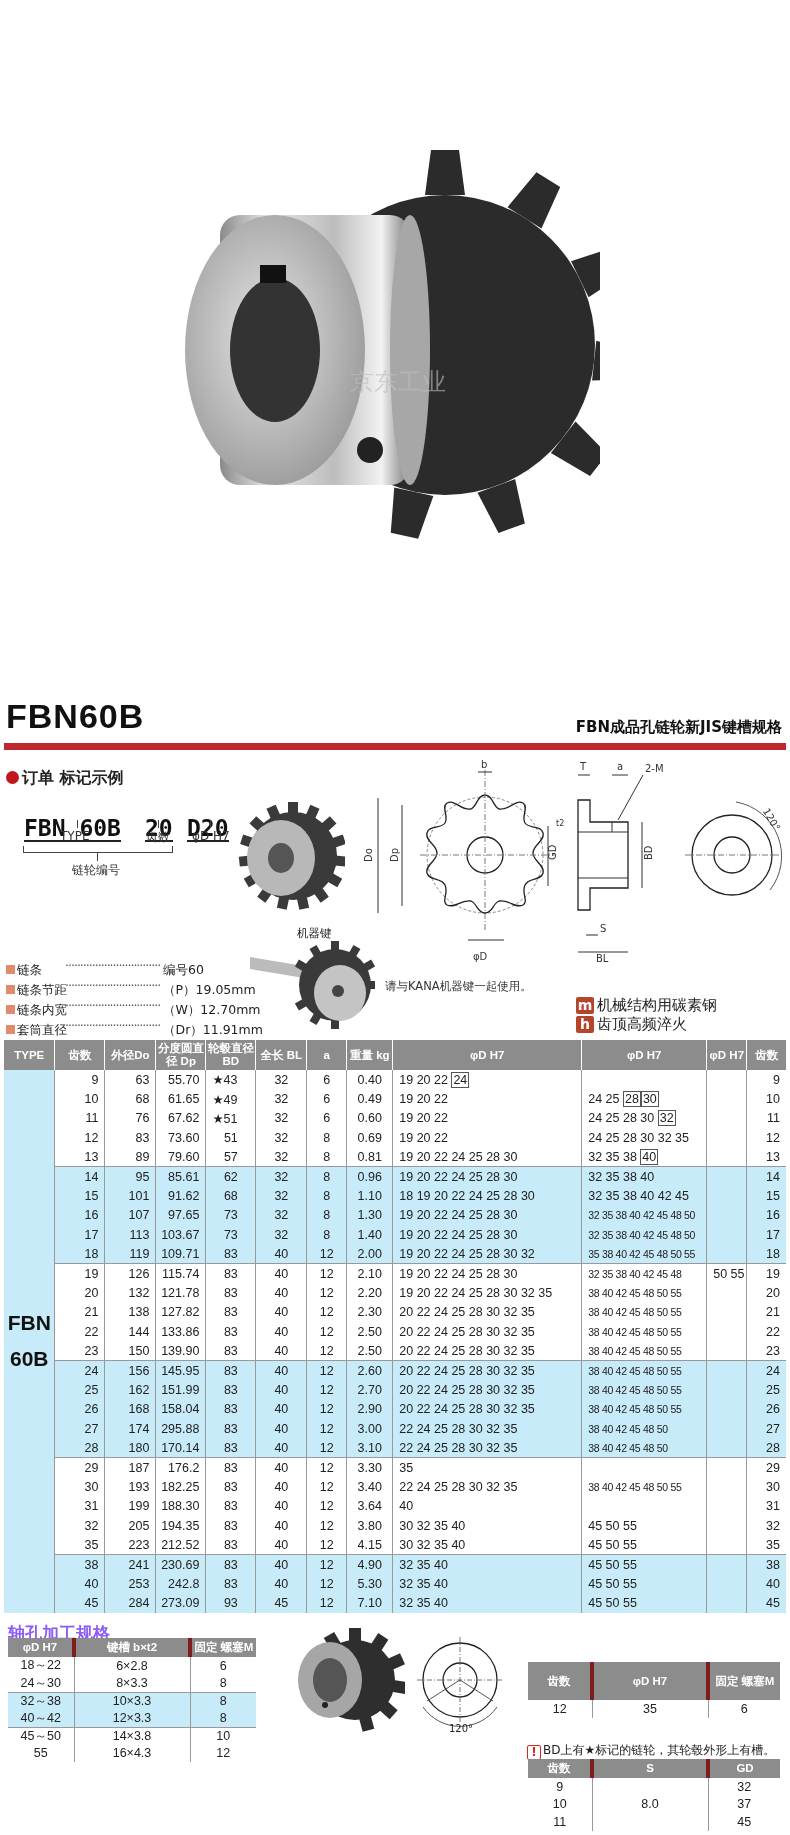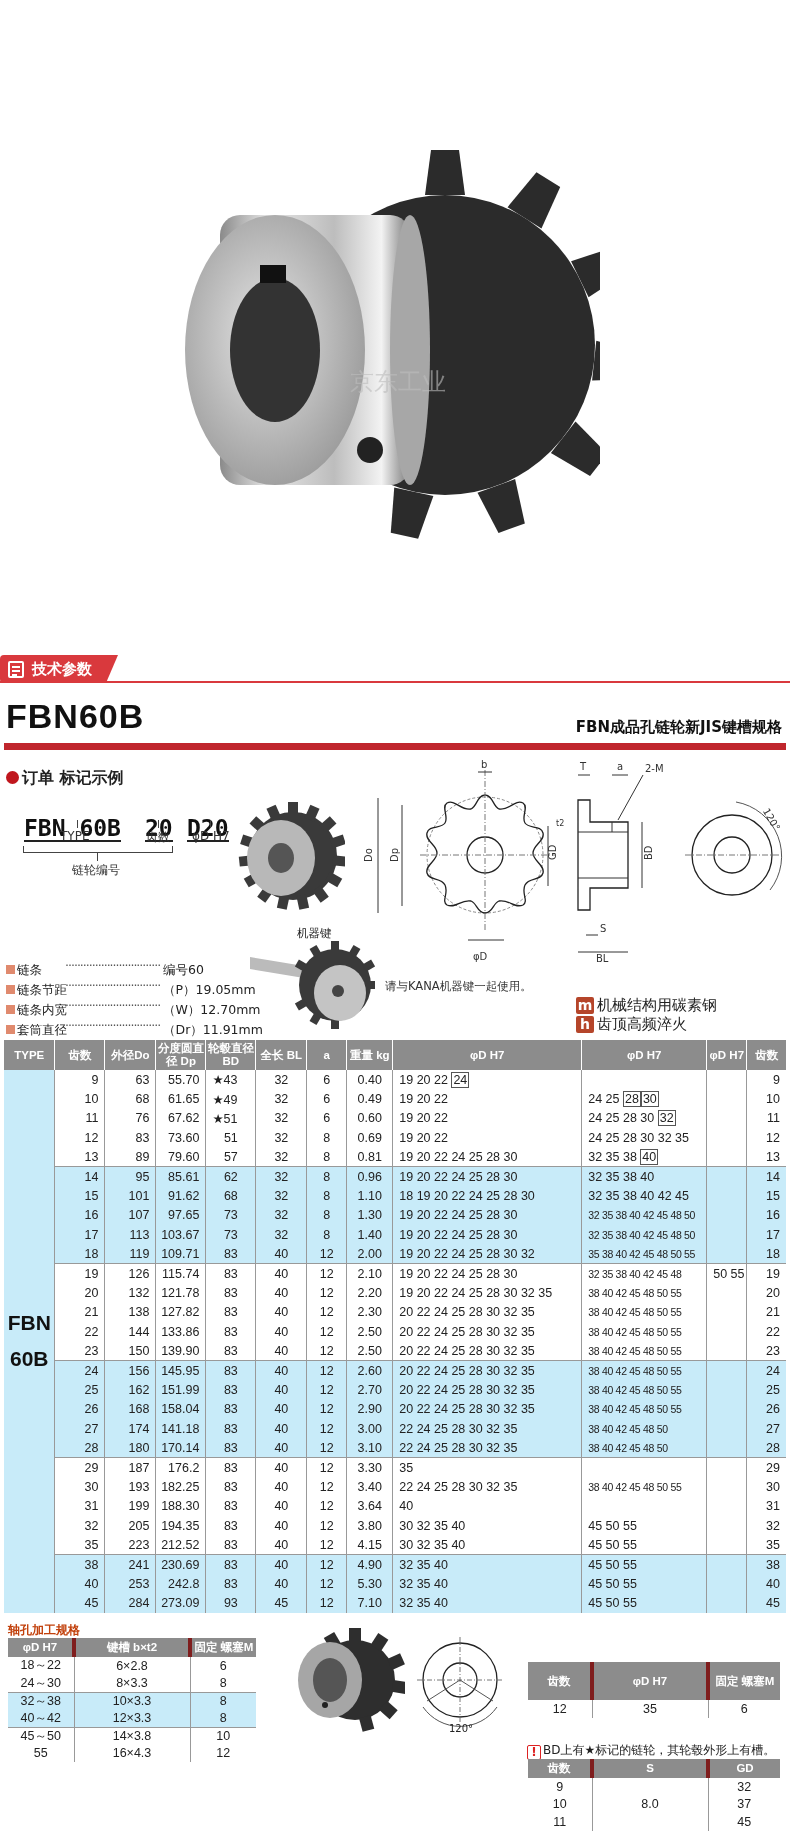--- a/index.html
+++ b/index.html
@@ -52,21 +52,21 @@
   table.main td { height: 19.4px; border-left: 1px solid #999; text-align: center; padding: 0 2px; white-space: nowrap; }
   table.main td.type { background: #c8ebf9; border-left: none; font-weight: bold; font-size: 21px; font-family: "Liberation Sans", sans-serif; color: #111; line-height: 36px; }
   table.main tr.blue td { background: #c8ebf9; }
   table.main tr.gtop td { border-top: 1.5px solid #999; }
   table.main td.l { text-align: left; padding-left: 6px; }
   table.main td.r { text-align: right; padding-right: 6px; }
   table.main td.small { font-size: 10.5px; letter-spacing: -0.3px; }
   .box { border: 1px solid #555; padding: 0 1px; }
 
   
-  .shaft-title { position: absolute; left: 8px; top: 1622px; font-size: 12px; font-weight: bold; color: #c2410c; }
+  .shaft-title { position: absolute; left: 8px; top: 1622px; font-size: 17px; font-weight: bold; color: #8b5cf6; }
   table.small { position: absolute; border-collapse: collapse; font-size: 12.5px; font-family: "Liberation Sans", sans-serif; }
   table.small th { background: #8c8c8c; color: #fff; font-weight: bold; font-size: 11.5px; line-height: 15px; border-left: 4px solid #7f1d1d; padding: 2px 0; }
   table.small th:first-child { border-left: none; }
   table.small td { text-align: center; height: 17.5px; border-left: 1px solid #999; }
   table.small td:first-child { border-left: none; }
   table.small tr.blue td { background: #c8ebf9; }
   table.small tr.gtop td { border-top: 1.5px solid #999; }
 
   .warn { position: absolute; font-size: 12px; line-height: 16px; color: #222; }
   .warn .ex { display: inline-block; width: 14px; height: 15px; border: 1.5px solid #d22; color: #d22; font-weight: bold; text-align: center; line-height: 12px; font-size: 12px; border-radius: 2px; margin-right: 2px; vertical-align: -2px; }
@@ -105,31 +105,20 @@
     </g>
     <rect x="40" y="100" width="190" height="270" rx="20" fill="url(#hub)"></rect>
     <ellipse cx="230" cy="235" rx="20" ry="135" fill="#a7a7a7"></ellipse>
     <ellipse cx="95" cy="235" rx="90" ry="135" fill="url(#face)"></ellipse>
     <ellipse cx="95" cy="235" rx="45" ry="72" fill="#333"></ellipse>
     <rect x="80" y="150" width="26" height="18" fill="#111"></rect>
     <circle cx="190" cy="335" r="13" fill="#222"></circle>
     <text x="170" y="275" font-size="24" fill="#bdbdbd" opacity="0.6" font-family="DejaVu Sans, sans-serif">京东工业</text>
   </svg>
 
-  <div class="sec-head" style="top:655px">
-    <div class="line"></div>
-    <div class="tab">
-      <span class="doc-icon">
-          <i style="top:3px;width:8px"></i>
-          <i style="top:7px;width:8px"></i>
-          <i style="top:11px;width:5px"></i>
-        </span>
-      <span>技术参数</span>
-    </div>
-  </div>
 
   <div class="big-title">FBN60B</div>
   <div class="sub-title">FBN成品孔链轮新JIS键槽规格</div>
   <div class="red-bar"></div>
 
   <div class="order-head">
     <span class="dot"></span><span>订单 标记示例</span>
   </div>
   <div class="code" style="left:24px">FBN 60B</div>
   <div class="code" style="left:145px">20</div>
@@ -508,21 +497,21 @@
           <td>12</td>
           <td>2.90</td>
           <td class="l"><span>20 22 24 25 28 30 32 35</span></td>
           <td class="l small"><span>38 40 42 45 48 50 55</span></td>
           <td class="l"></td>
           <td class="r">26</td>
         </tr>
         <tr class="blue">
           <td class="r">27</td>
           <td class="r">174</td>
-          <td class="r">141.18</td>
+          <td class="r">295.88</td>
           <td class="">83</td>
           <td>40</td>
           <td>12</td>
           <td>3.00</td>
           <td class="l"><span>22 24 25 28 30 32 35</span></td>
           <td class="l small"><span>38 40 42 45 48 50</span></td>
           <td class="l"></td>
           <td class="r">27</td>
         </tr>
         <tr class="blue">

